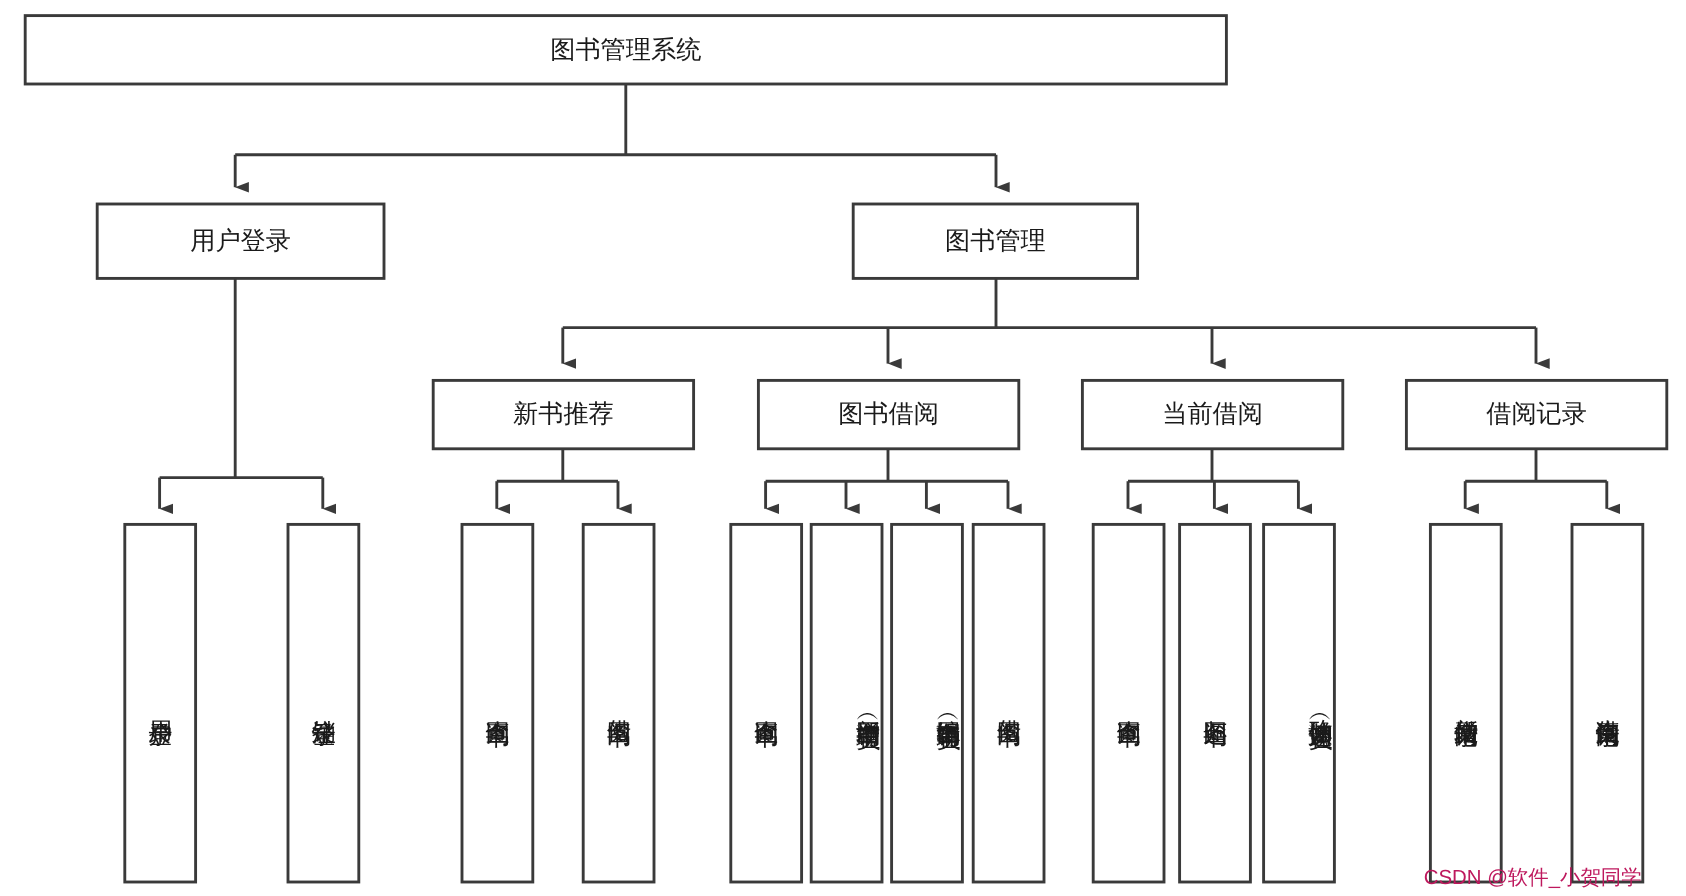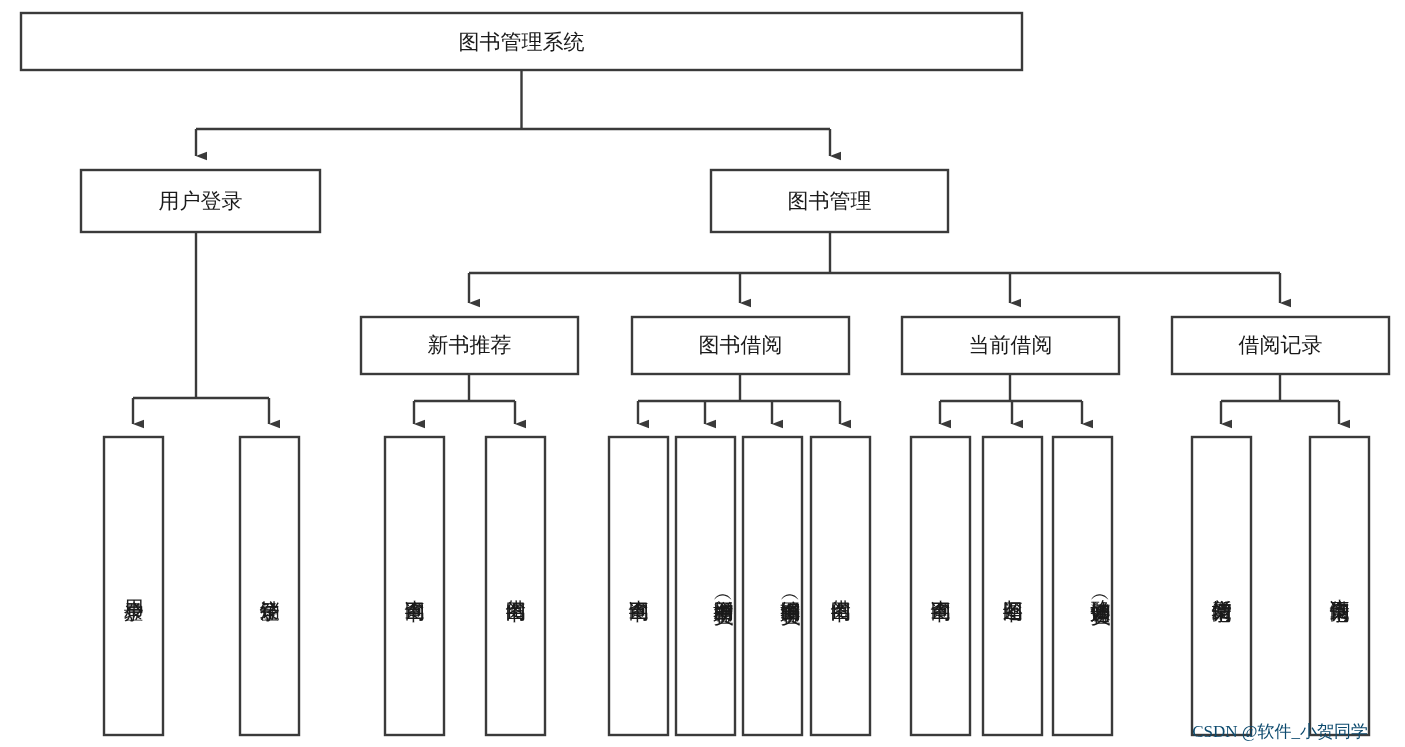--- a/index.html
+++ b/index.html
@@ -62,23 +62,23 @@
     align-items: center;
     justify-content: center;
     text-align: center;
     white-space: nowrap;
     pointer-events: none;
   }
   .watermark {
     position: absolute;
     right: 8px;
     bottom: 4px;
-    font-family: Liberation Serif, serif;
+    font-family: Liberation Sans, sans-serif;
     font-size: 17px;
-    color: #0c4a6e;
+    color: #be185d;
     white-space: nowrap;
   }
 </style>
 </head>
 <body>
 
 <div id="diagram-root">
 
   <svg id="tree-svg" viewBox="0 0 1405 747" xmlns="http://www.w3.org/2000/svg">
     <defs>

